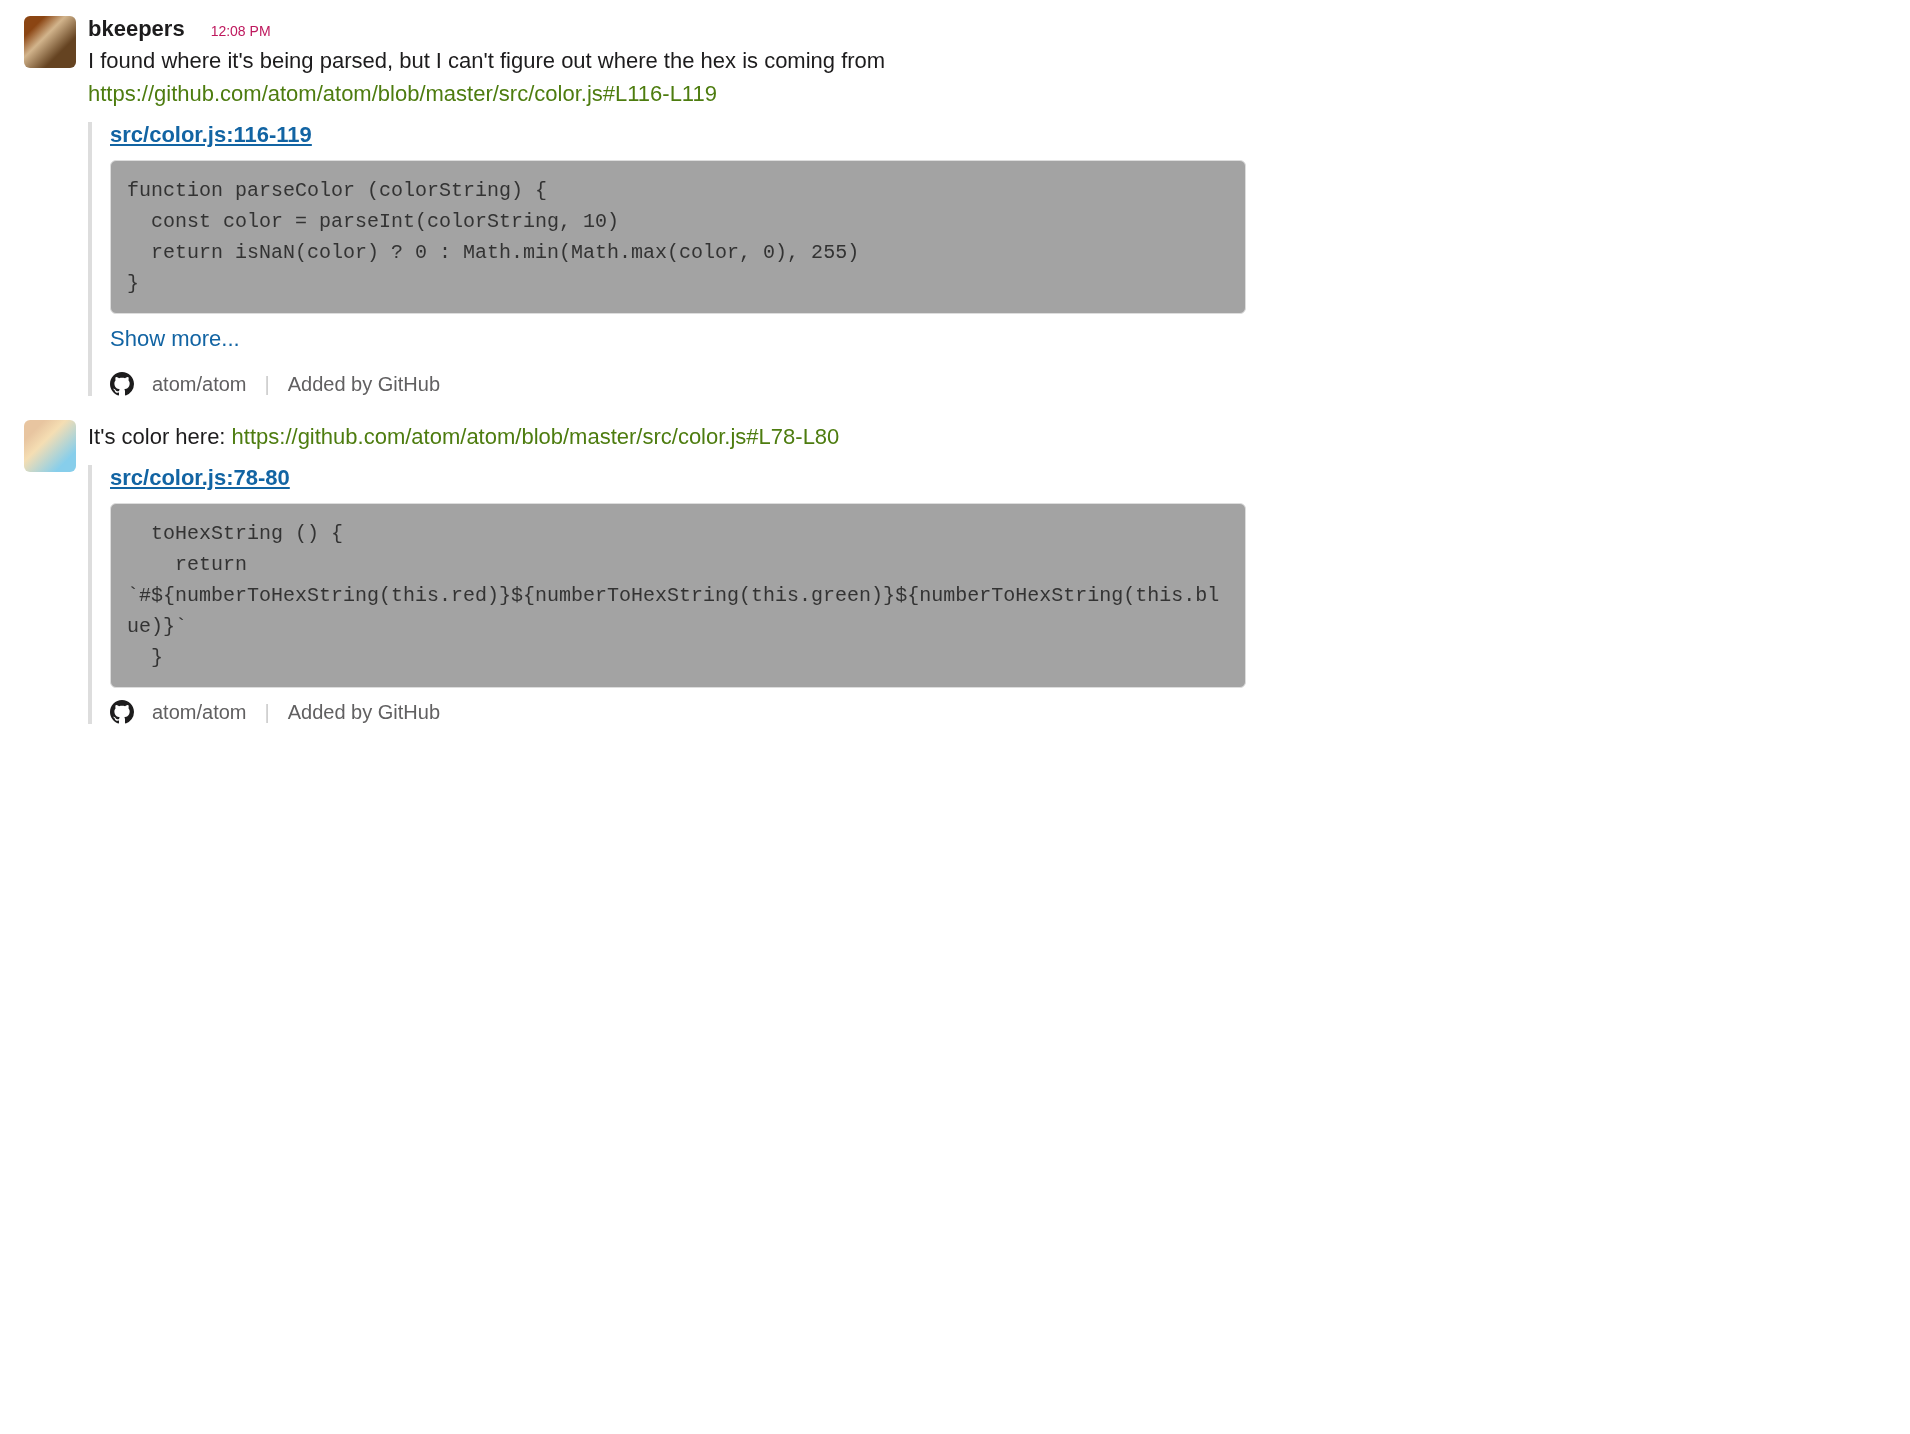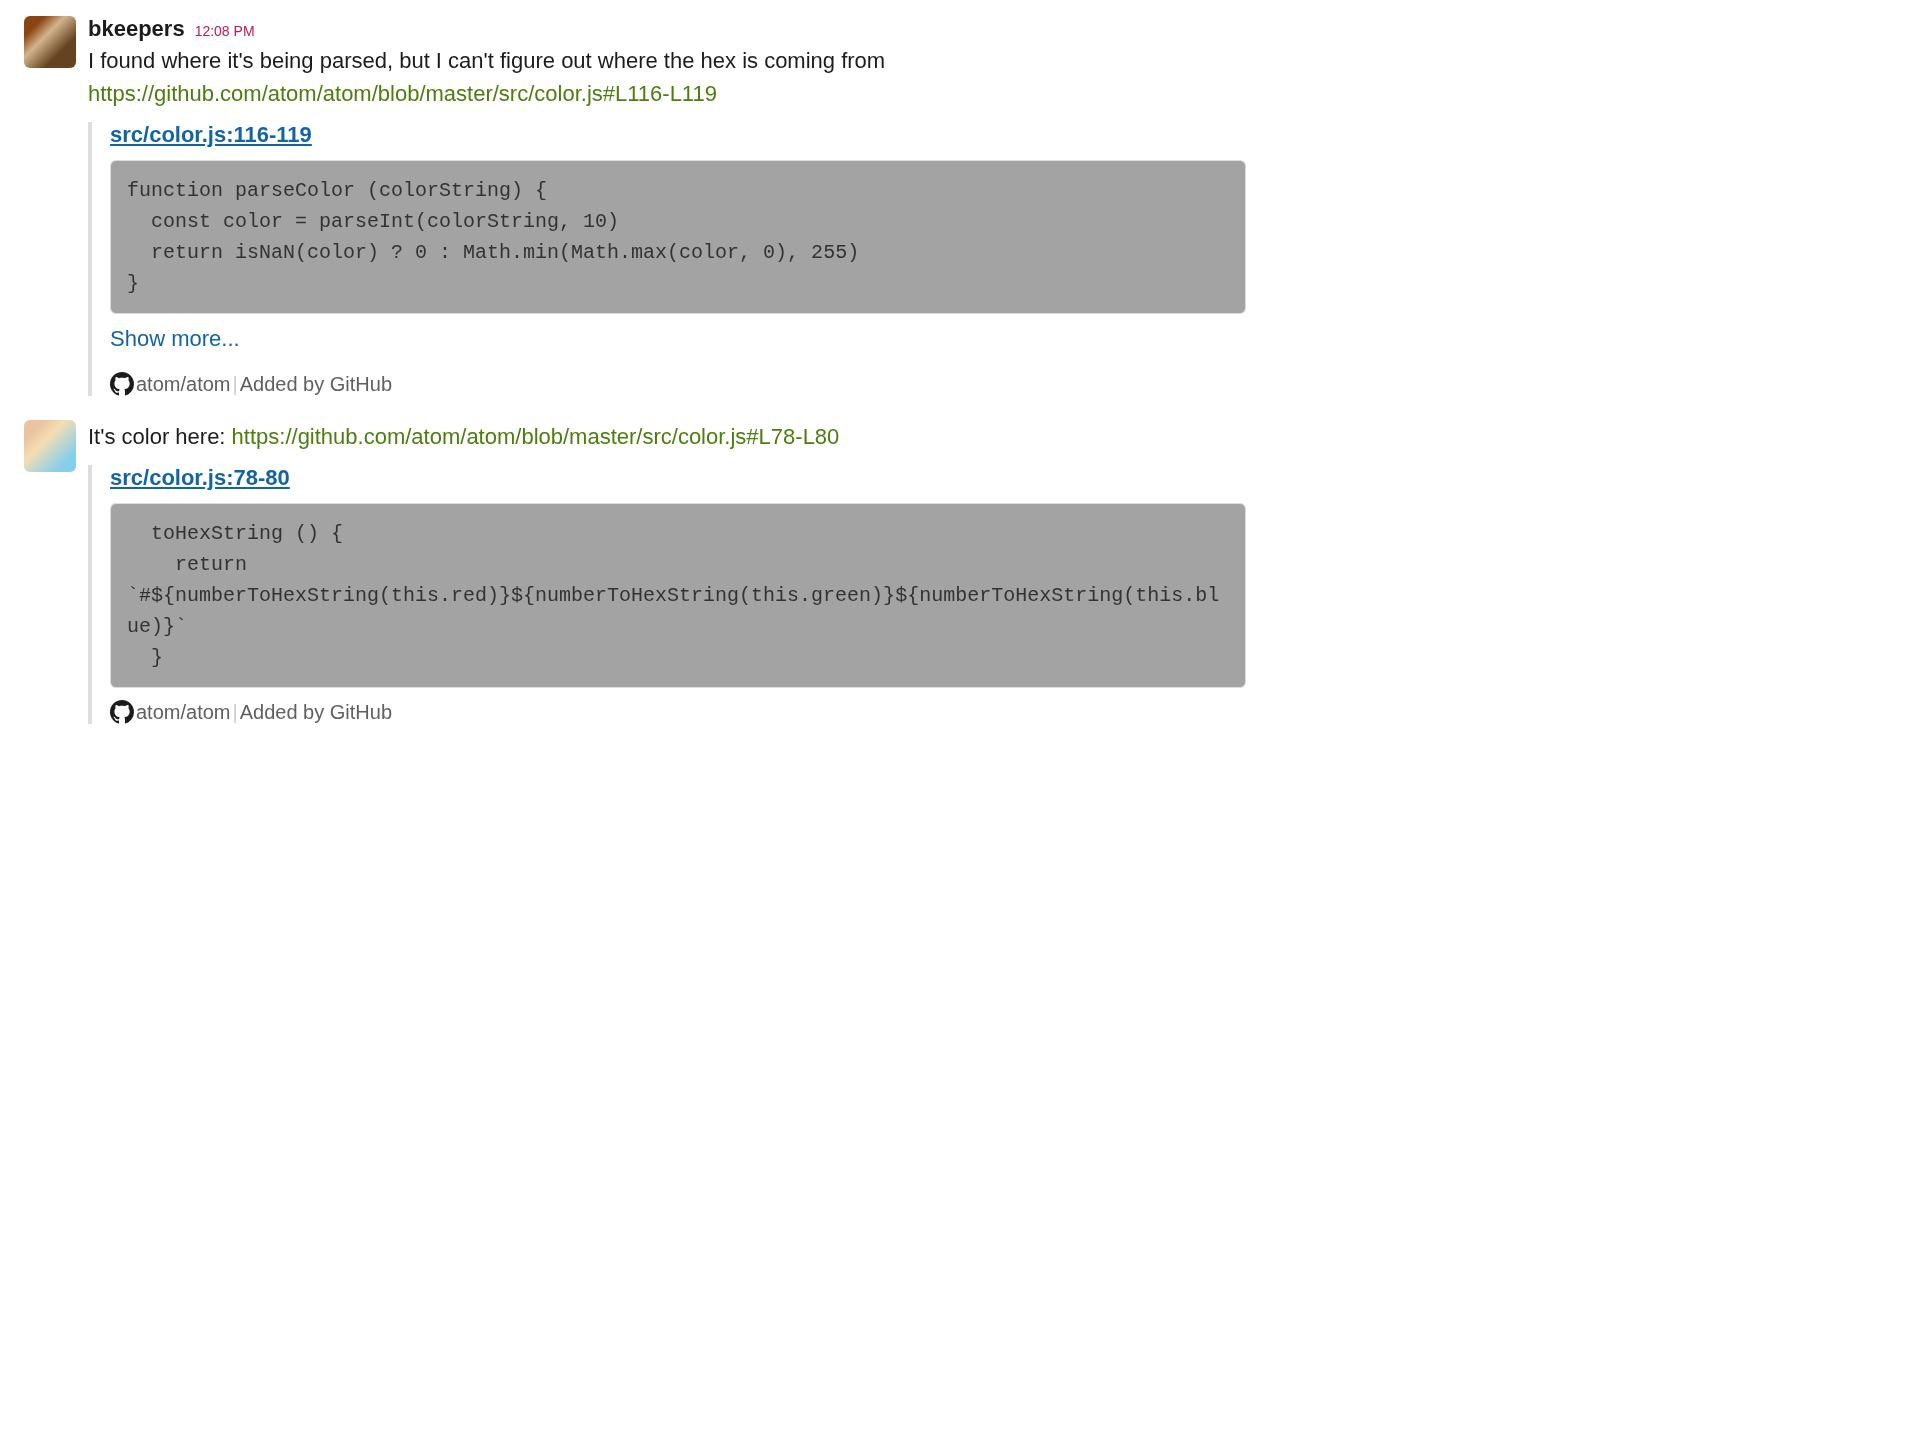--- a/index.html
+++ b/index.html
@@ -32,21 +32,21 @@
     .avatar-2 {
       background: linear-gradient(135deg, #e8c5a0 20%, #f5deb3 40%, #87ceeb 80%);
     }
     .message-content {
       flex: 1;
       min-width: 0;
     }
     .message-header {
       display: flex;
       align-items: baseline;
-      gap: 10px;
+      gap: 26px;
       margin-bottom: 2px;
     }
     .author-name {
       font-weight: 900;
       font-size: 22px;
       color: #1d1c1d;
     }
     .status-emoji {
       font-size: 20px;
       line-height: 1;
@@ -92,21 +92,21 @@
     }
     .show-more {
       color: #1264a3;
       font-size: 22px;
       margin-bottom: 20px;
       display: block;
     }
     .attachment-footer {
       display: flex;
       align-items: center;
-      gap: 2px;
+      gap: 18px;
       font-size: 20px;
       color: #616061;
     }
     .github-icon {
       width: 24px;
       height: 24px;
       fill: #1d1c1d;
     }
     .footer-divider {
       color: #ccc;

